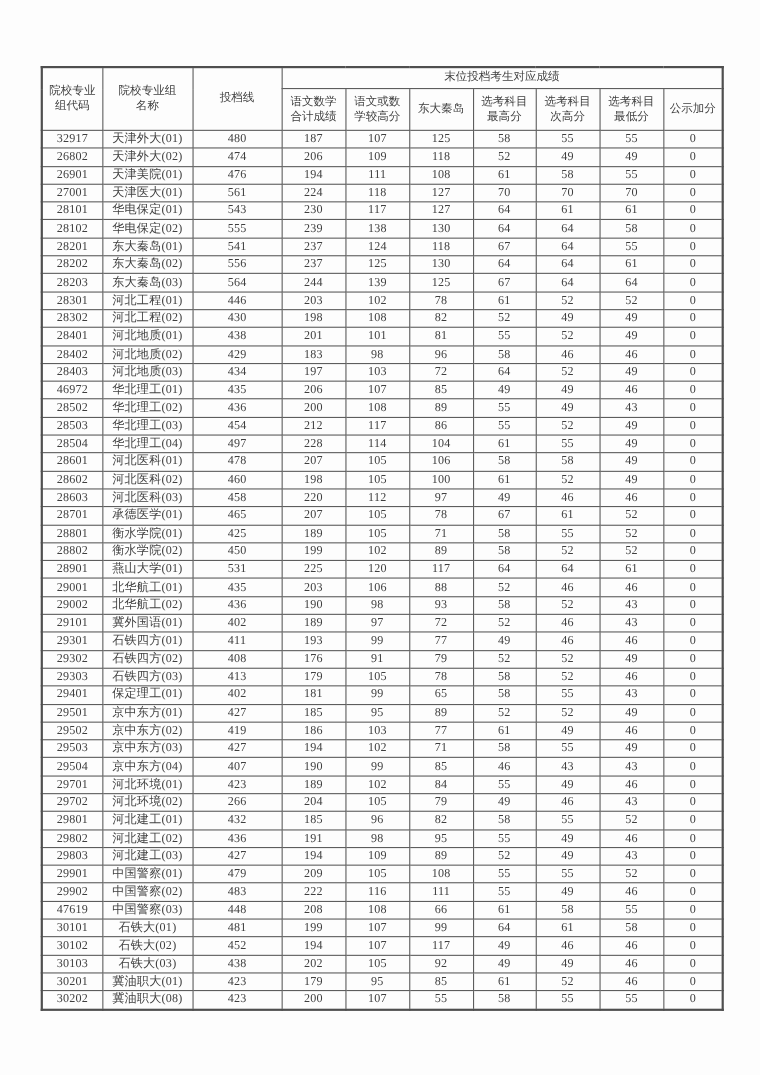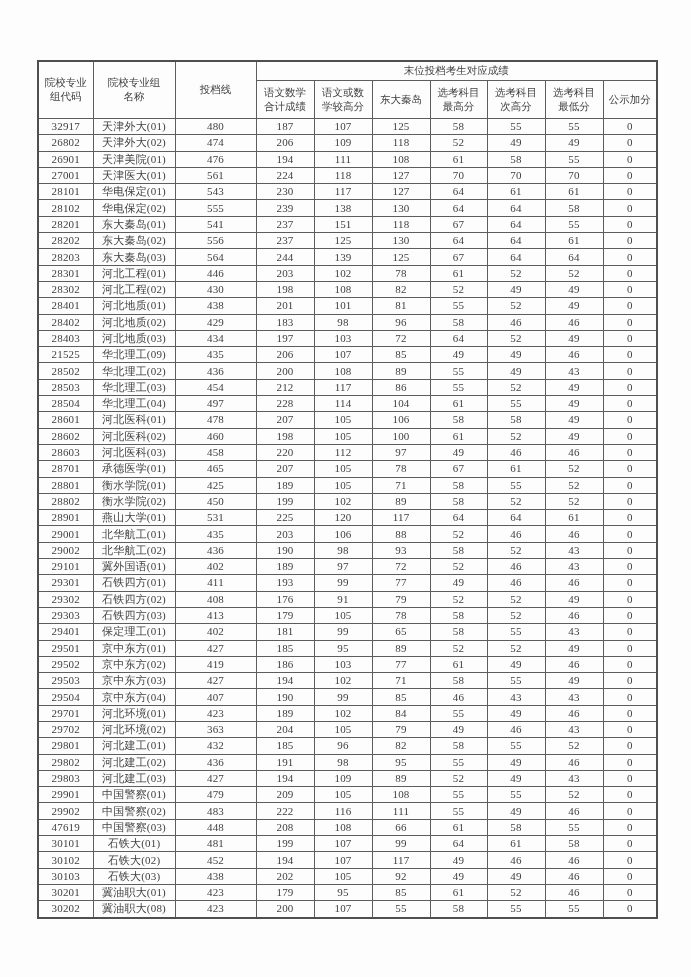--- a/index.html
+++ b/index.html
@@ -174,21 +174,21 @@
           <td>64</td>
           <td>64</td>
           <td>58</td>
           <td>0</td>
         </tr>
         <tr>
           <td>28201</td>
           <td>东大秦岛(01)</td>
           <td>541</td>
           <td>237</td>
-          <td>151</td>
+          <td>124</td>
           <td>118</td>
           <td>67</td>
           <td>64</td>
           <td>55</td>
           <td>0</td>
         </tr>
         <tr>
           <td>28202</td>
           <td>东大秦岛(02)</td>
           <td>556</td>
@@ -266,22 +266,22 @@
           <td>434</td>
           <td>197</td>
           <td>103</td>
           <td>72</td>
           <td>64</td>
           <td>52</td>
           <td>49</td>
           <td>0</td>
         </tr>
         <tr>
-          <td>21525</td>
-          <td>华北理工(09)</td>
+          <td>46972</td>
+          <td>华北理工(01)</td>
           <td>435</td>
           <td>206</td>
           <td>107</td>
           <td>85</td>
           <td>49</td>
           <td>49</td>
           <td>46</td>
           <td>0</td>
         </tr>
         <tr>
@@ -544,21 +544,21 @@
           <td>102</td>
           <td>84</td>
           <td>55</td>
           <td>49</td>
           <td>46</td>
           <td>0</td>
         </tr>
         <tr>
           <td>29702</td>
           <td>河北环境(02)</td>
-          <td>363</td>
+          <td>266</td>
           <td>204</td>
           <td>105</td>
           <td>79</td>
           <td>49</td>
           <td>46</td>
           <td>43</td>
           <td>0</td>
         </tr>
         <tr>
           <td>29801</td>

